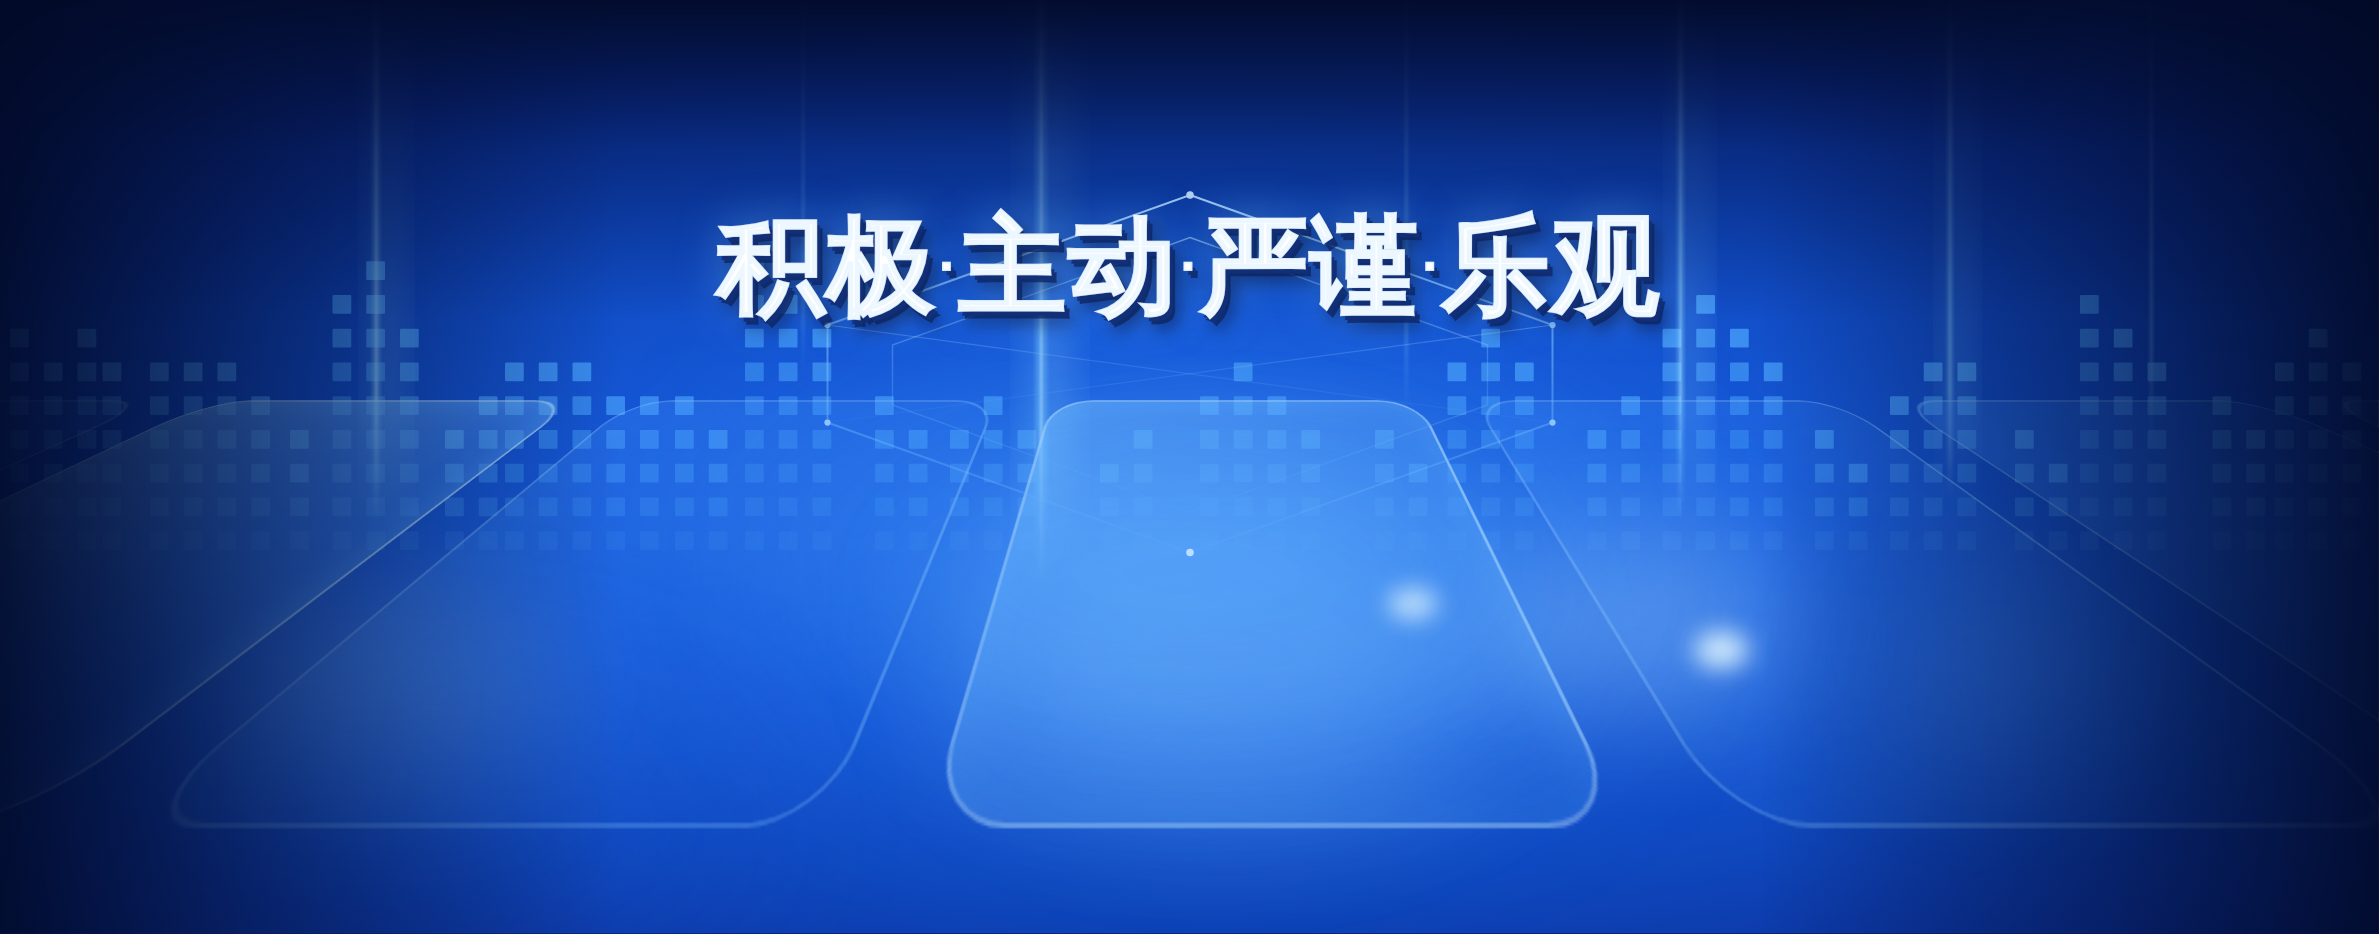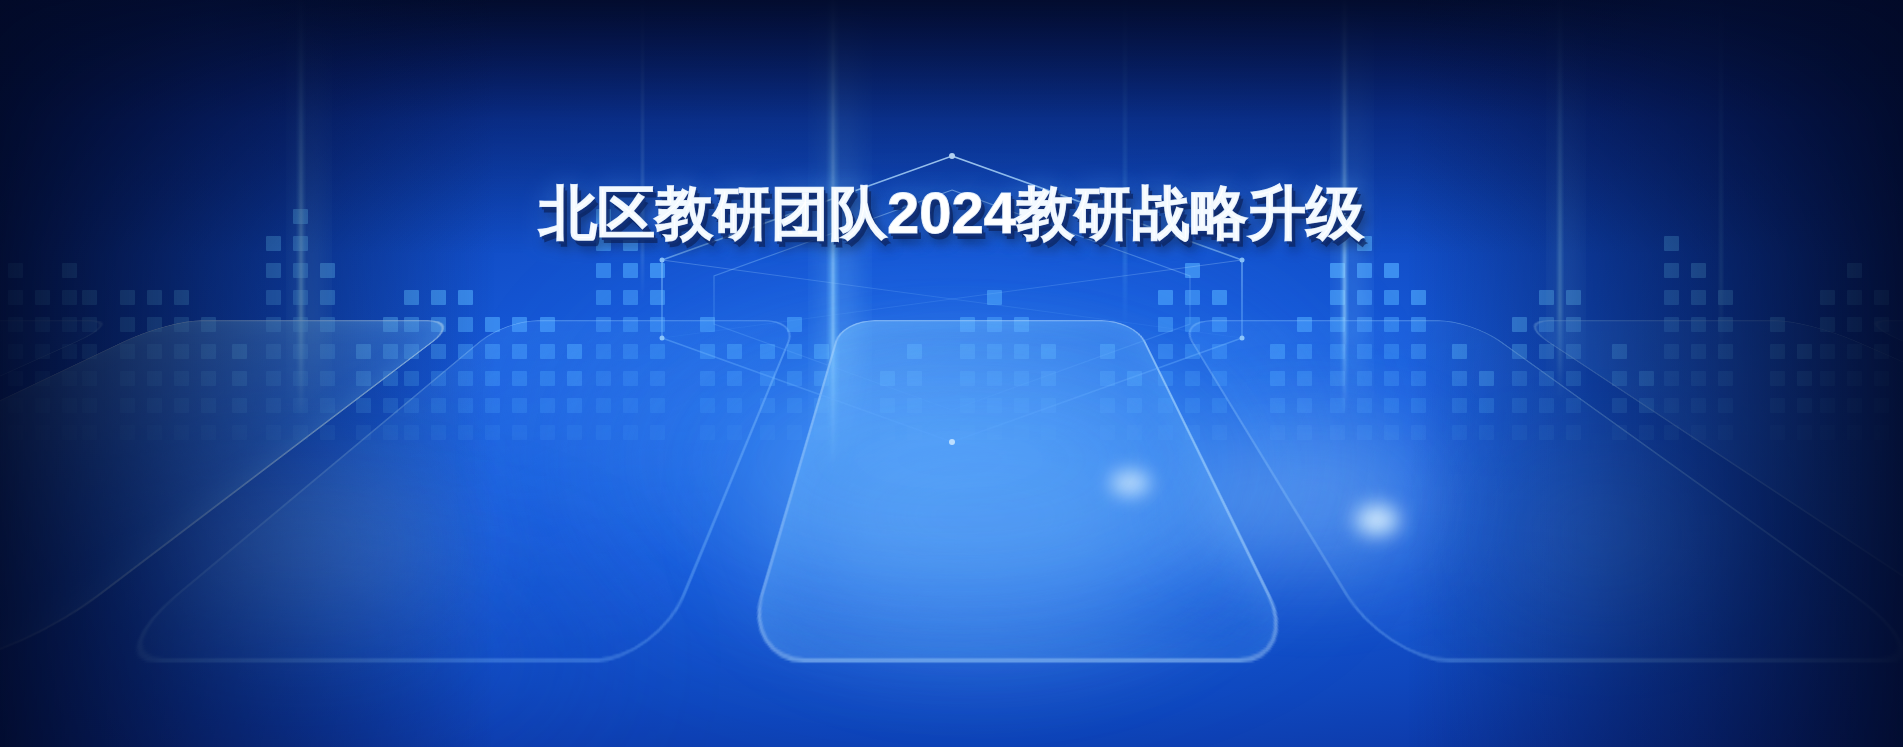--- a/index.html
+++ b/index.html
@@ -566,17 +566,19 @@
       <circle cx="310" cy="8" r="3" fill="#cfeaff"></circle>
       <circle cx="310" cy="294" r="3" fill="#cfeaff"></circle>
       <circle cx="20" cy="112" r="2.5" fill="#9ed4ff"></circle>
       <circle cx="600" cy="112" r="2.5" fill="#9ed4ff"></circle>
       <circle cx="20" cy="190" r="2.5" fill="#9ed4ff"></circle>
       <circle cx="600" cy="190" r="2.5" fill="#9ed4ff"></circle>
     </svg>
   </div>
 
   <div class="text-block">
-    <h2 class="title-sub">北区教研团队2024教研战略升级</h2>
+    <h1 class="title-main">
+      <span>积极</span><span class="dot">·</span><span>主动</span><span class="dot">·</span><span>严谨</span><span class="dot">·</span><span>乐观</span>
+    </h1>
   </div>
 
 
 </div>
 
 </body></html>

